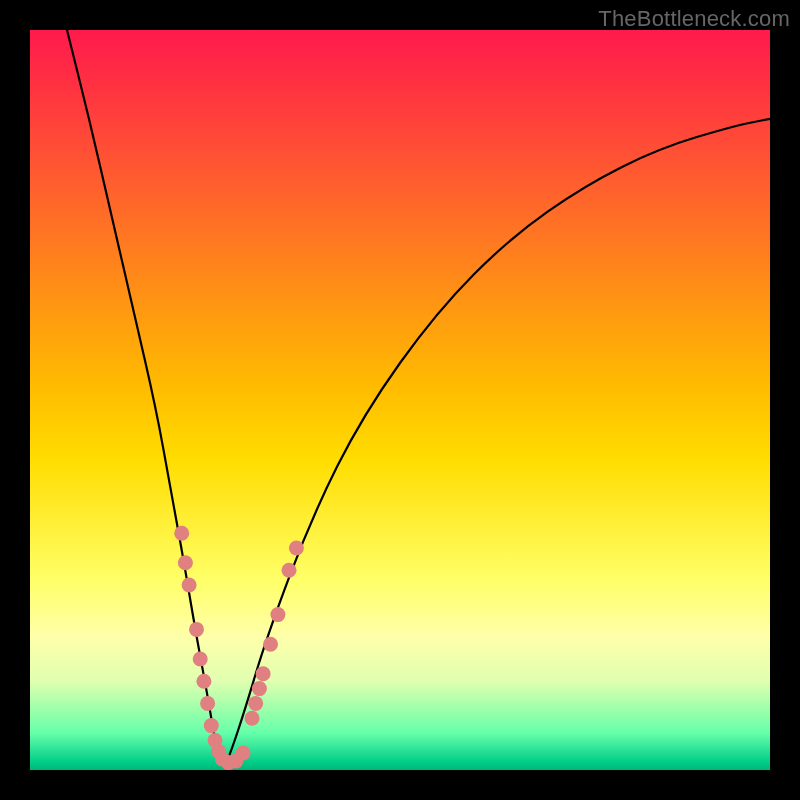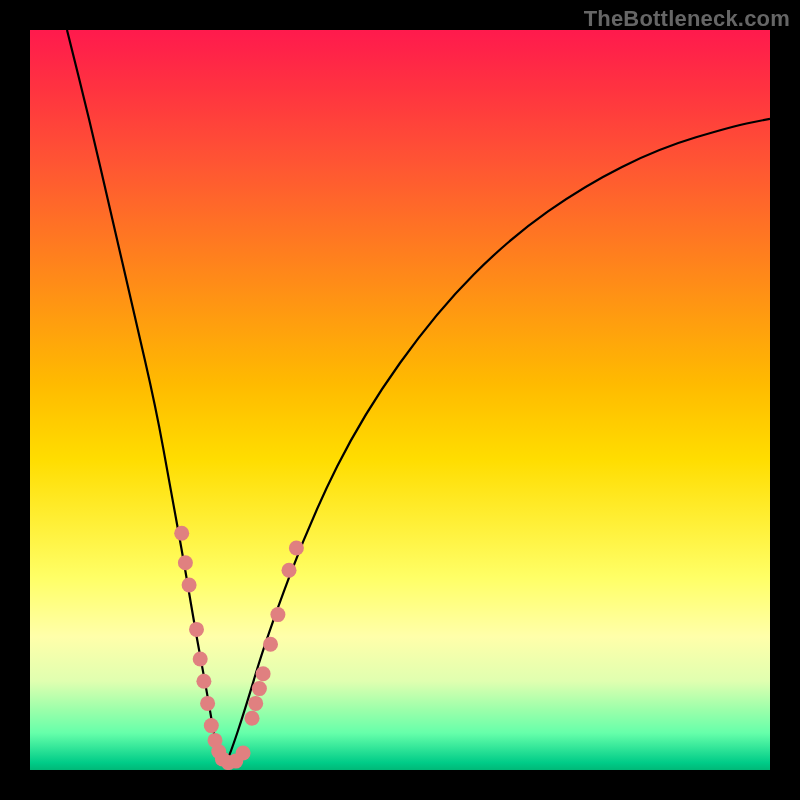--- a/index.html
+++ b/index.html
@@ -42,21 +42,21 @@
       #00cc88 99%,
       #00b877 100%
     );
   }
   .watermark {
     position: absolute;
     top: 6px;
     right: 10px;
     font-family: Arial, Helvetica, sans-serif;
     font-size: 22px;
-    font-weight: 700;
+    font-weight: 400;
     color: #666;
     letter-spacing: 0.2px;
   }
   svg.overlay {
     position: absolute;
     top: 30px;
     left: 30px;
     width: 740px;
     height: 740px;
   }

